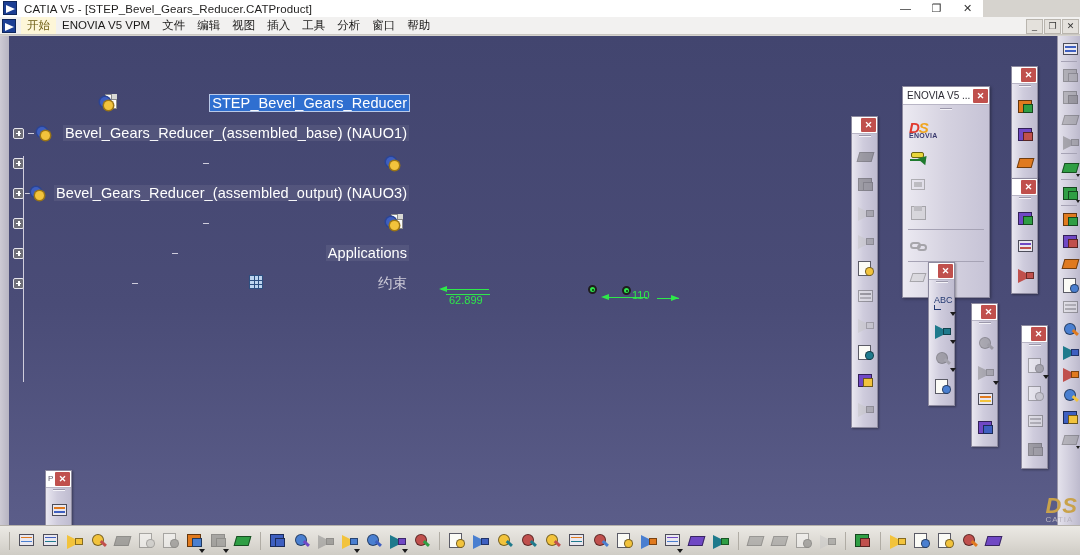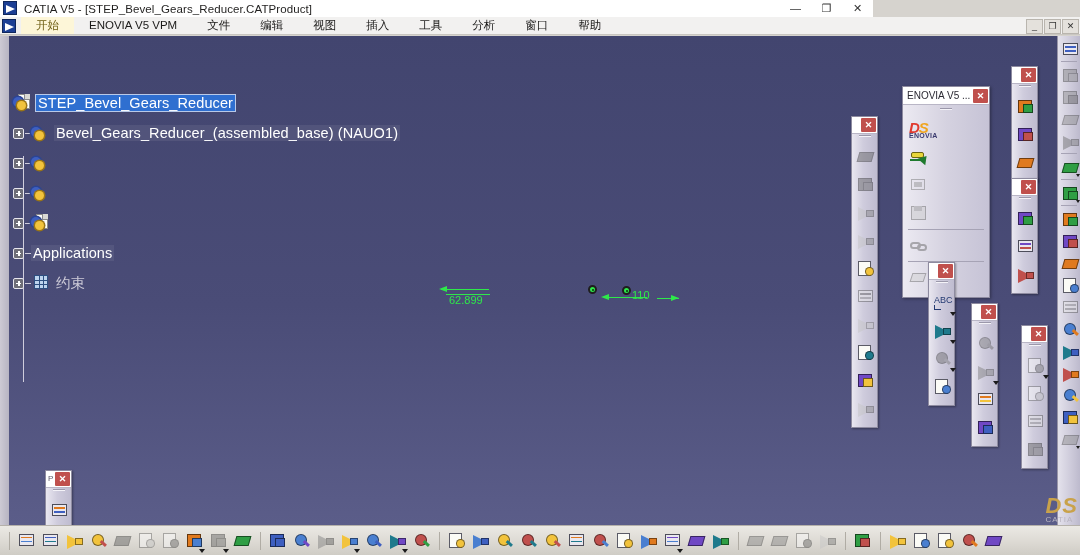--- a/index.html
+++ b/index.html
@@ -12,21 +12,21 @@
   }
   #app {
     position: relative;
     width: 1080px; height: 555px;
     background: #d6d3ce;
     overflow: hidden;
   }
 
   
   .titlebar {
-    position: absolute; left: 0; top: 0; width: 873px; height: 17px;
+    position: absolute; left: 0; top: 0; width: 983px; height: 17px;
     background: #ffffff;
     display: flex; align-items: center;
   }
   .tb-icon {
     width: 16px; height: 16px; margin-left: 3px; margin-right: 5px;
     flex: 0 0 auto; position: relative;
   }
   .catia-glyph {
     width: 14px; height: 14px; background: #1c3f94; position: relative;
     border: 1px solid #10275c;
@@ -54,21 +54,21 @@
   
   .menubar {
     position: absolute; left: 0; top: 17px; width: 1080px; height: 18px;
     background: #f2f1f0;
     display: flex; align-items: center;
     border-bottom: 1px solid #c9c6c1;
   }
   .menu-appicon { width: 16px; height: 16px; margin: 0 3px 0 2px; flex: 0 0 auto; }
   .menu-item {
     font-size: 11.5px; color: #1b1a19;
-    padding: 2px 15px; white-space: nowrap; line-height: 13px;
+    padding: 2px 6px; white-space: nowrap; line-height: 13px;
   }
   .menu-item.highlight { background: #fdf6d8; color: #6b5b10; }
   .mdi-ctl {
     position: absolute; right: 1px; top: 1px; height: 16px;
     display: flex; align-items: center;
   }
   .mdi-btn {
     width: 17px; height: 15px; display: flex; align-items: center;
     justify-content: center; font-size: 9px; color: #333;
     background: #e4e1dc; border: 1px solid #b9b5ae; margin-left: 1px;
@@ -85,20 +85,21 @@
     position: absolute; left: 9px; top: 36px; width: 1048px; height: 489px;
     background: linear-gradient(to bottom, #42456f 0%, #4a4c77 55%, #5b5d89 100%);
     overflow: hidden;
   }
 
   
   .tree { position: absolute; left: 4px; top: 52px; font-size: 0; }
   .tree-row {
     position: relative; height: 30px; display: flex; align-items: center;
     white-space: nowrap;
+    justify-content: space-between;
   }
   .tree-label {
     font-size: 14.5px; color: #ffffff; letter-spacing: .1px;
     background: rgba(255,255,255,0.07); padding: 0 2px;
   }
   .tree-label.selected {
     background: #2f6fd0; color: #ffffff;
     outline: 1px solid #b9c9e8;
   }
   .tree-label.dim { color: #cdcbd8; background: transparent; }
@@ -386,20 +387,21 @@
               <div class="ico-gearyel"></div>
             </div>
           </div>
           <div class="tree-row">
             <div class="plus"></div>
             <div class="dash"></div>
             <div class="ti">
               <div class="ico-gearblue"></div>
               <div class="ico-gearyel"></div>
             </div>
+            <div class="tree-label">Bevel_Gears_Reducer_(assembled_output) (NAUO3)</div>
           </div>
           <div class="tree-row">
             <div class="plus"></div>
             <div class="dash"></div>
             <div class="ti">
               <div class="ico-doc"></div>
               <div class="ico-gearblue"></div>
               <div class="ico-gearyel"></div>
             </div>
           </div>

